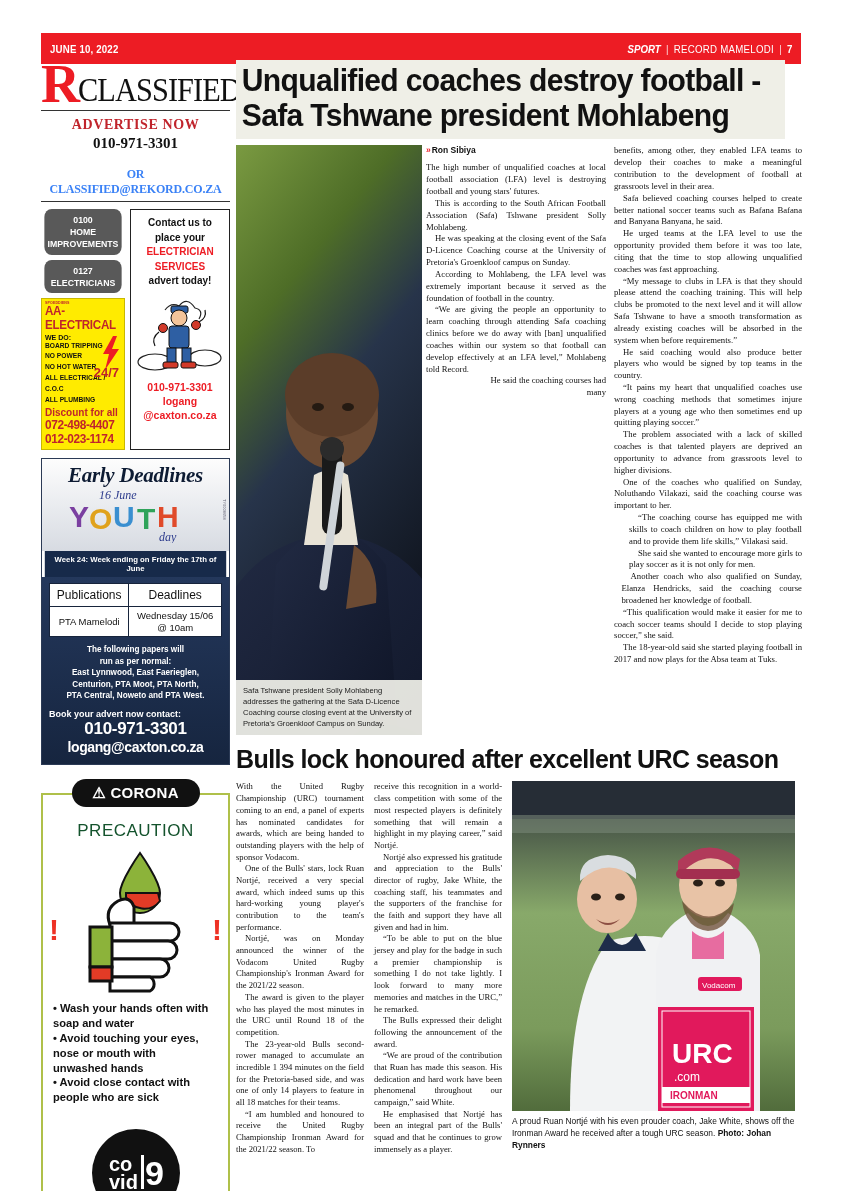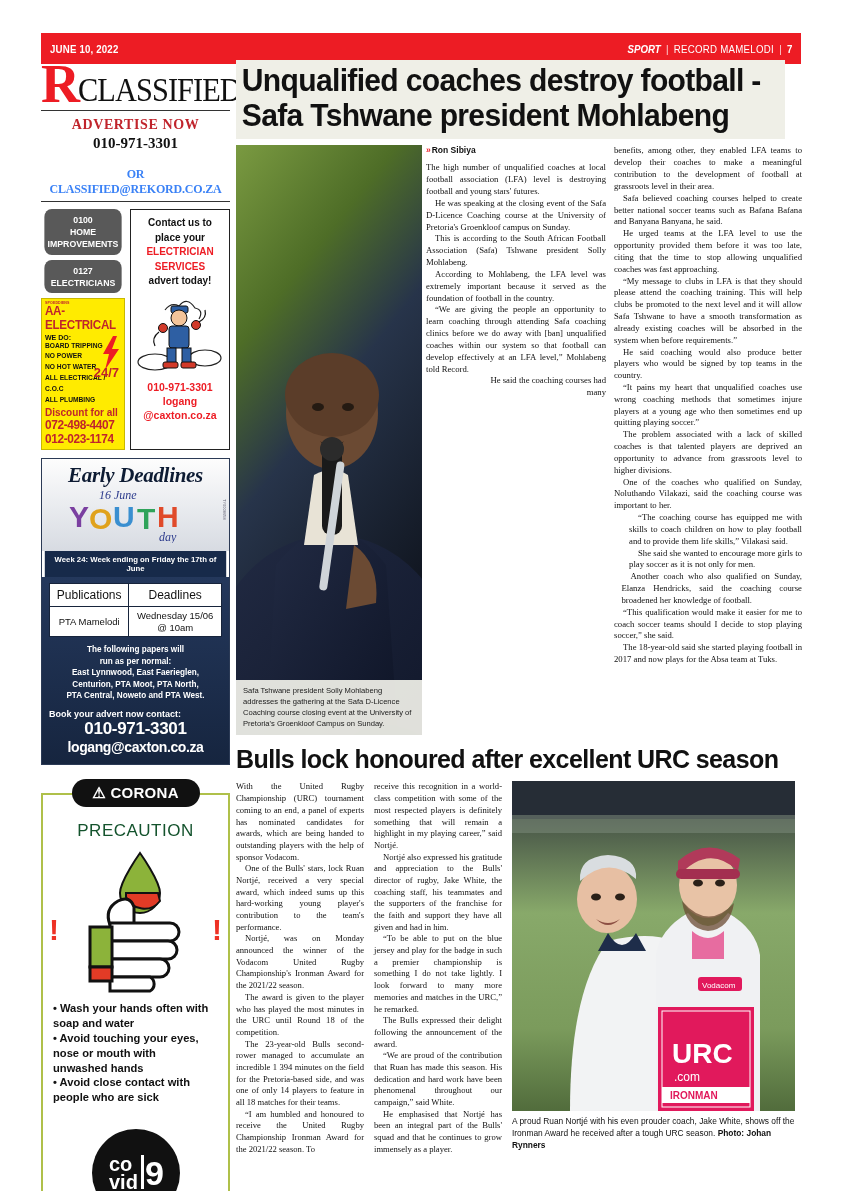--- a/index.html
+++ b/index.html
@@ -418,22 +418,22 @@
         </svg>
         <div class="caption1">Safa Tshwane president Solly Mohlabeng addresses the gathering at the Safa D-Licence Coaching course closing event at the University of Pretoria's Groenkloof Campus on Sunday.</div>
       </div>
 
       <div class="col1">
         <div class="byline">
           <span class="chev">»</span><span>Ron Sibiya</span>
         </div>
         <div class="bodytxt">
           <p class="first">The high number of unqualified coaches at local football association (LFA) level is destroying football and young stars' futures.</p>
+          <p>This is according to the South African Football Association (Safa) Tshwane president Solly Mohlabeng.</p>
           <p>He was speaking at the closing event of the Safa D-Licence Coaching course at the University of Pretoria's Groenkloof campus on Sunday.</p>
-          <p>This is according to the South African Football Association (Safa) Tshwane president Solly Mohlabeng.</p>
           <p>According to Mohlabeng, the LFA level was extremely important because it served as the foundation of football in the country.</p>
           <p style="text-align:justify">“We are giving the people an opportunity to learn coaching through attending Safa coaching clinics before we do away with [ban] unqualified coaches within our system so that  football can  develop effectively at an LFA level,” Mohlabeng told Record.</p>
           <p style="text-align:right;width:72%;margin-left:28%">He said the coaching courses had many</p>
         </div>
       </div>
 
       <div class="col2">
         <div class="bodytxt">
           <p class="first">benefits, among other, they enabled LFA teams to develop their coaches to make a meaningful contribution to the development of football at grassroots level in their area.</p>
           <p>Safa believed coaching courses helped to create better national soccer teams such as Bafana Bafana and Banyana Banyana, he said.</p>

